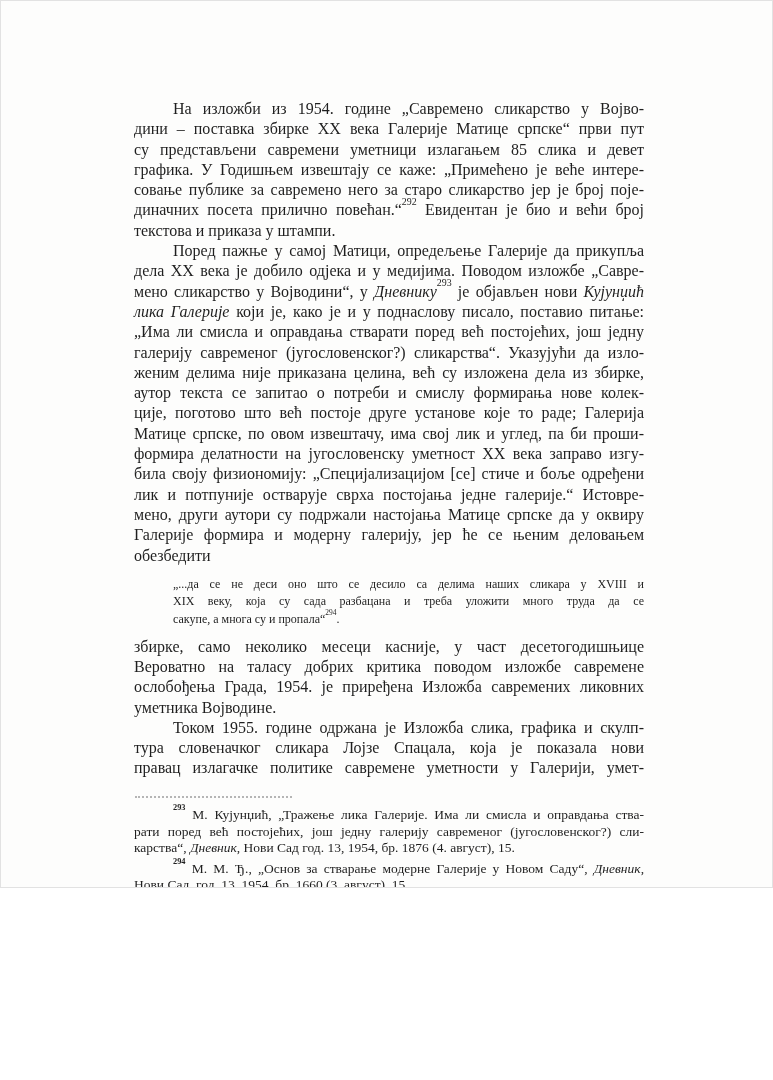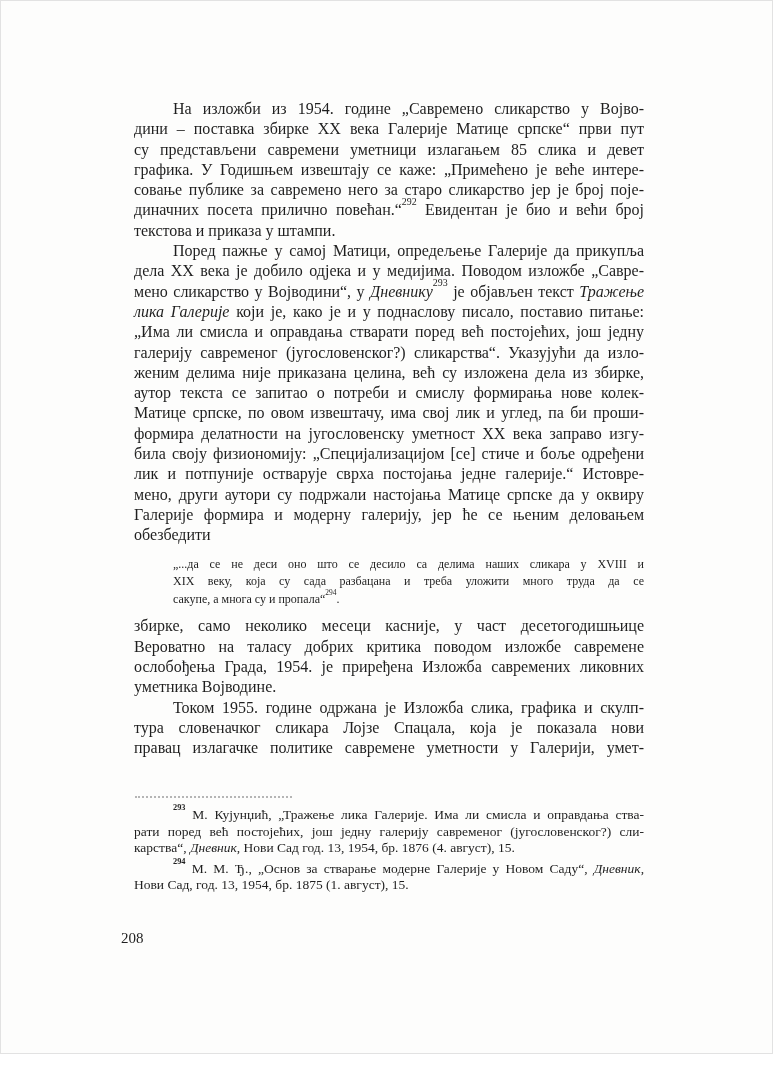--- a/index.html
+++ b/index.html
@@ -1,21 +1,21 @@
 <!DOCTYPE html>
 <html lang="sr" style="--text: #1f1f1f; --bg: #fdfdfc; --border: #e2e2e2; --sep: #b5b5b5;"><head>
 <meta charset="utf-8">
 <style>
   :root{
     --text:#1f1f1f; --bg:#fdfdfc; --border:#e2e2e2; --sep:#b5b5b5;
   }
   html,body{margin:0;padding:0;}
   body{background:#fff;font-family:"Liberation Serif","DejaVu Serif",serif;}
   .page{
-    position:relative;width:773px;height:1054px;box-sizing:border-box;
+    position:relative;width:773px;height:888px;box-sizing:border-box;
     background:var(--bg);border:1px solid var(--border);color:var(--text);
     overflow:hidden;
   }
   .text-block{position:absolute;left:133px;top:98px;width:510px;}
   .line{white-space:normal;}
   .line.just{text-align:justify;text-align-last:justify;}
   .line.lastline{text-align:right;text-align-last:left;}
   .line.indent{text-indent:39px;}
   .block.body .line{font-size:16px;line-height:20.3px;}
   .block.quote{margin:10px 0 8px 39px;width:471px;}
@@ -44,26 +44,27 @@
         <div class="line just"><span>дини – поставка збирке XX века Галерије Матице српске“ први пут</span></div>
         <div class="line just"><span>су представљени савремени уметници излагањем 85 слика и девет</span></div>
         <div class="line just"><span>графика. У Годишњем извештају се каже: „Примећено је веће интере-</span></div>
         <div class="line just"><span>совање публике за савремено него за старо сликарство јер је број поје-</span></div>
         <div class="line just"><span>диначних посета прилично повећан.“</span><sup class="sup">292</sup><span> Евидентан је био и већи број</span></div>
         <div class="line lastline"><span>текстова и приказа у штампи.</span></div>
       </div>
       <div class="block body">
         <div class="line just indent"><span>Поред пажње у самој Матици, опредељење Галерије да прикупља</span></div>
         <div class="line just"><span>дела XX века је добило одјека и у медијима. Поводом изложбе „Савре-</span></div>
-        <div class="line just"><span>мено сликарство у Војводини“, у </span><i>Дневнику</i><sup class="sup">293</sup><span> је објављен текст </span><i>Тражење</i></div>
+        <div class="line just"><span>мено сликарство у Војводини“, у </span><i>Дневнику</i><sup class="sup">293</sup><span> је објављен нови </span><i>Кујунџић</i></div>
         <div class="line just"><i>лика Галерије</i><span> који је, како је и у поднаслову писало, поставио питање:</span></div>
         <div class="line just"><span>„Има ли смисла и оправдања стварати поред већ постојећих, још једну</span></div>
         <div class="line just"><span>галерију савременог (југословенског?) сликарства“. Указујући да изло-</span></div>
         <div class="line just"><span>женим делима није приказана целина, већ су изложена дела из збирке,</span></div>
         <div class="line just"><span>аутор текста се запитао о потреби и смислу формирања нове колек-</span></div>
+        <div class="line just"><span>ције, поготово што већ постоје друге установе које то раде; Галерија</span></div>
         <div class="line just"><span>Матице српске, по овом извештачу, има свој лик и углед, па би проши-</span></div>
         <div class="line just"><span>формира делатности на југословенску уметност XX века заправо изгу-</span></div>
         <div class="line just"><span>била своју физиономију: „Специјализацијом [се] стиче и боље одређени</span></div>
         <div class="line just"><span>лик и потпуније остварује сврха постојања једне галерије.“ Истовре-</span></div>
         <div class="line just"><span>мено, други аутори су подржали настојања Матице српске да у оквиру</span></div>
         <div class="line just"><span>Галерије формира и модерну галерију, јер ће се њеним деловањем</span></div>
         <div class="line lastline"><span>обезбедити</span></div>
       </div>
       <div class="block quote">
         <div class="line just"><span>„...да се не деси оно што се десило са делима наших сликара у XVIII и</span></div>
@@ -84,17 +85,17 @@
     </div>
   <div class="footnote-separator"></div>
   <div class="footnotes">
       <div class="footnote">
         <div class="line just indent"><sup class="sup b">293</sup><span> М. Кујунџић, „Тражење лика Галерије. Има ли смисла и оправдања ства-</span></div>
         <div class="line just"><span>рати поред већ постојећих, још једну галерију савременог (југословенског?) сли-</span></div>
         <div class="line lastline"><span>карства“, </span><i>Дневник</i><span>, Нови Сад год. 13, 1954, бр. 1876 (4. август), 15.</span></div>
       </div>
       <div class="footnote">
         <div class="line just indent"><sup class="sup b">294</sup><span> М. М. Ђ., „Основ за стварање модерне Галерије у Новом Саду“, </span><i>Дневник</i><span>,</span></div>
-        <div class="line lastline"><span>Нови Сад, год. 13, 1954, бр. 1875 (1. август), 15.</span></div>
+        <div class="line lastline"><span>Нови Сад, год. 13, 1954, бр. 1660 (3. август), 15.</span></div>
       </div>
     </div>
   <div class="page-number">208</div>
 </div>
 
 </body></html>

